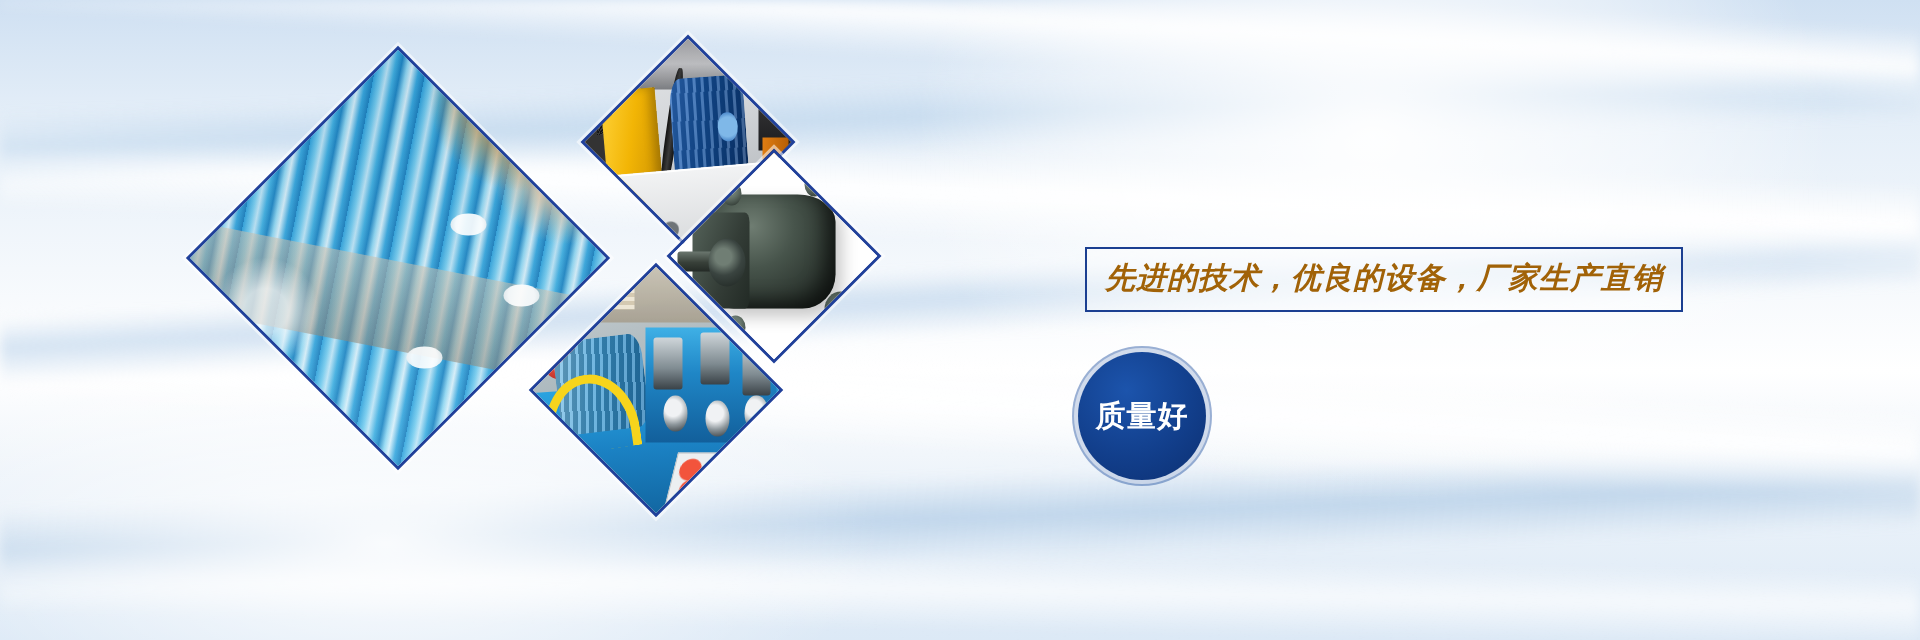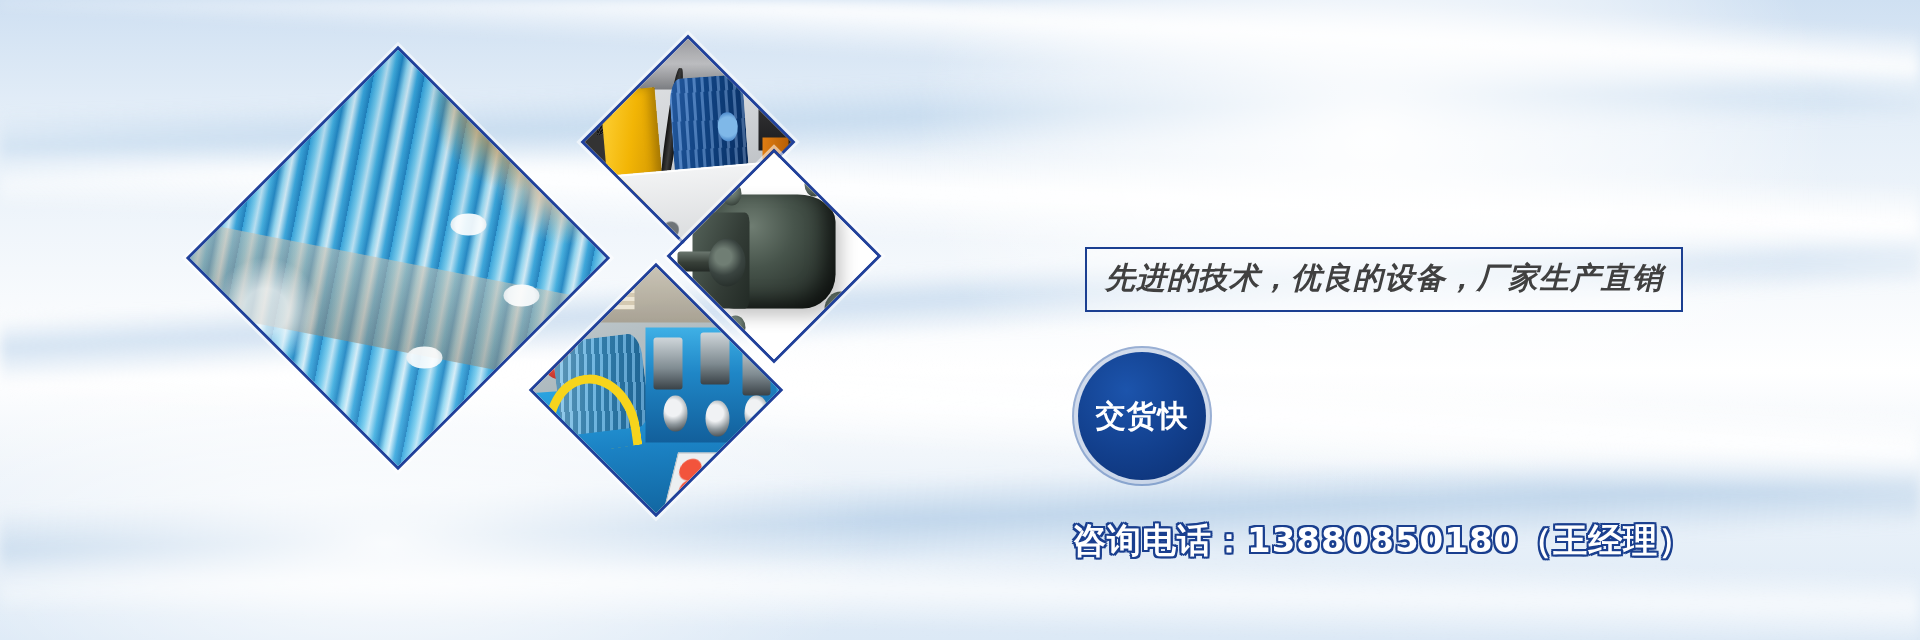--- a/index.html
+++ b/index.html
@@ -268,21 +268,21 @@
   }
   .subtitle-box{
     position:absolute;left:1085px;top:247px;
     border:2px solid #1b3f91;
     padding:9px 18px 11px 18px;
     background:rgba(255,255,255,.26);
     white-space:nowrap;
   }
   .subtitle-text{
     font-size:30px;font-style:italic;font-weight:bold;
-    color:#404040;letter-spacing:1px;
+    color:#a16207;letter-spacing:1px;
     font-family:"DejaVu Sans","Liberation Sans",sans-serif;
   }
   .circles{
     position:absolute;left:1078px;top:352px;
     display:flex;gap:26px;
   }
   .circle{
     position:relative;width:128px;height:128px;border-radius:50%;
     background:radial-gradient(circle at 38% 30%, #1c54ac 0%, #123f8c 55%, #0c2f71 100%);
     display:flex;align-items:center;justify-content:center;
@@ -370,19 +370,18 @@
     </div>
   </div>
 
 
   <div class="subtitle-box">
     <span class="subtitle-text">先进的技术，优良的设备，厂家生产直销</span>
   </div>
 
   <div class="circles">
     <div class="circle">
-      <span class="circle-label">交货快</span>
-    </div>
-  </div>
-
-  <div class="phone">咨询电话：13880850180（王经理）</div>
+      <span class="circle-label">质量好</span>
+    </div>
+  </div>
+
 
 </div>
 
 </body></html>

